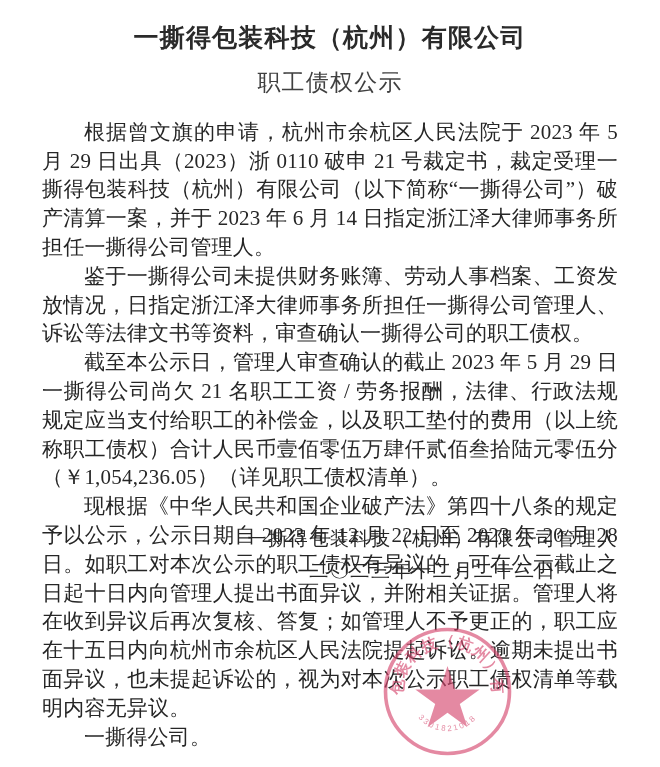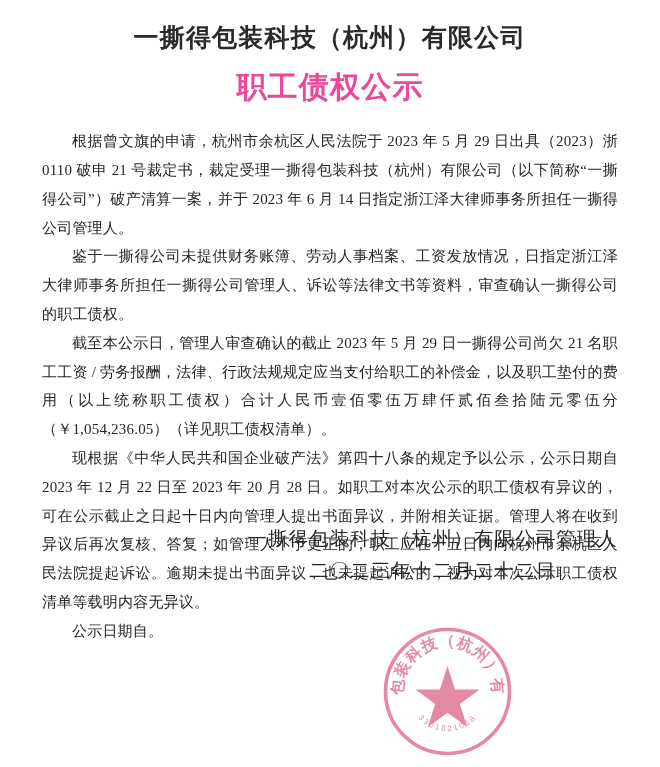--- a/index.html
+++ b/index.html
@@ -30,36 +30,36 @@
   .title-line1 {
     font-family: "Liberation Sans", "DejaVu Sans", sans-serif;
     font-weight: bold;
     font-size: 25px;
     letter-spacing: 1.2px;
     color: #2a2a2a;
     line-height: 1.35;
   }
   .title-line2 {
     font-family: "Liberation Sans", "DejaVu Sans", sans-serif;
-    font-weight: bold;
-    font-size: 30px;
+    font-weight: normal;
+    font-size: 23px;
     letter-spacing: 1.2px;
-    color: #ec4899;
+    color: #404040;
     margin-top: 12px;
     line-height: 1.35;
   }
 
   
   .body-block {
     margin-top: 20px;
     padding: 0 42px 0 42px;
   }
   p.para {
     margin: 0;
-    font-size: 15px;
+    font-size: 21px;
     line-height: 28.8px;
     text-align: justify;
     text-align-last: left;
     text-justify: inter-ideograph;
     text-indent: 2em;
     letter-spacing: 0.2px;
     color: #262626;
   }
   p.para + p.para {
     margin-top: 0px;
@@ -114,21 +114,21 @@
   <div class="title-block">
     <div class="title-line1">一撕得包装科技（杭州）有限公司</div>
     <div class="title-line2">职工债权公示</div>
   </div>
 
   <div class="body-block">
     <p class="para">根据曾文旗的申请，杭州市余杭区人民法院于 2023 年 5 月 29 日出具（2023）浙 0110 破申 21 号裁定书，裁定受理一撕得包装科技（杭州）有限公司（以下简称“一撕得公司”）破产清算一案，并于 2023 年 6 月 14 日指定浙江泽大律师事务所担任一撕得公司管理人。</p>
     <p class="para">鉴于一撕得公司未提供财务账簿、劳动人事档案、工资发放情况，日指定浙江泽大律师事务所担任一撕得公司管理人、诉讼等法律文书等资料，审查确认一撕得公司的职工债权。</p>
     <p class="para">截至本公示日，管理人审查确认的截止 2023 年 5 月 29 日一撕得公司尚欠 21 名职工工资 / 劳务报酬，法律、行政法规规定应当支付给职工的补偿金，以及职工垫付的费用（以上统称职工债权）合计人民币壹佰零伍万肆仟贰佰叁拾陆元零伍分（￥1,054,236.05）（详见职工债权清单）。</p>
     <p class="para">现根据《中华人民共和国企业破产法》第四十八条的规定予以公示，公示日期自 2023 年 12 月 22 日至 2023 年 20 月 28 日。如职工对本次公示的职工债权有异议的，可在公示截止之日起十日内向管理人提出书面异议，并附相关证据。管理人将在收到异议后再次复核、答复；如管理人不予更正的，职工应在十五日内向杭州市余杭区人民法院提起诉讼。逾期未提出书面异议，也未提起诉讼的，视为对本次公示职工债权清单等载明内容无异议。</p>
-    <p class="para">公示日期自。</p>
+    <p class="para">一撕得公司。</p>
   </div>
 
   <div class="seal">
     <svg viewBox="0 0 131 131" xmlns="http://www.w3.org/2000/svg">
       <defs>
         <path id="arcTop" d="M 20.5,65.5 A 45,45 0 0 1 110.5,65.5" fill="none"></path>
         <path id="arcBot" d="M 26,65.5 A 39.5,39.5 0 0 0 105,65.5" fill="none"></path>
       </defs>
       <circle cx="65.5" cy="65.5" r="62" fill="none" stroke="#d4426a" stroke-width="3.6"></circle>
       <text font-size="15.5" fill="#d4426a" font-family="'Liberation Sans', 'DejaVu Sans', sans-serif" font-weight="bold" letter-spacing="1">

